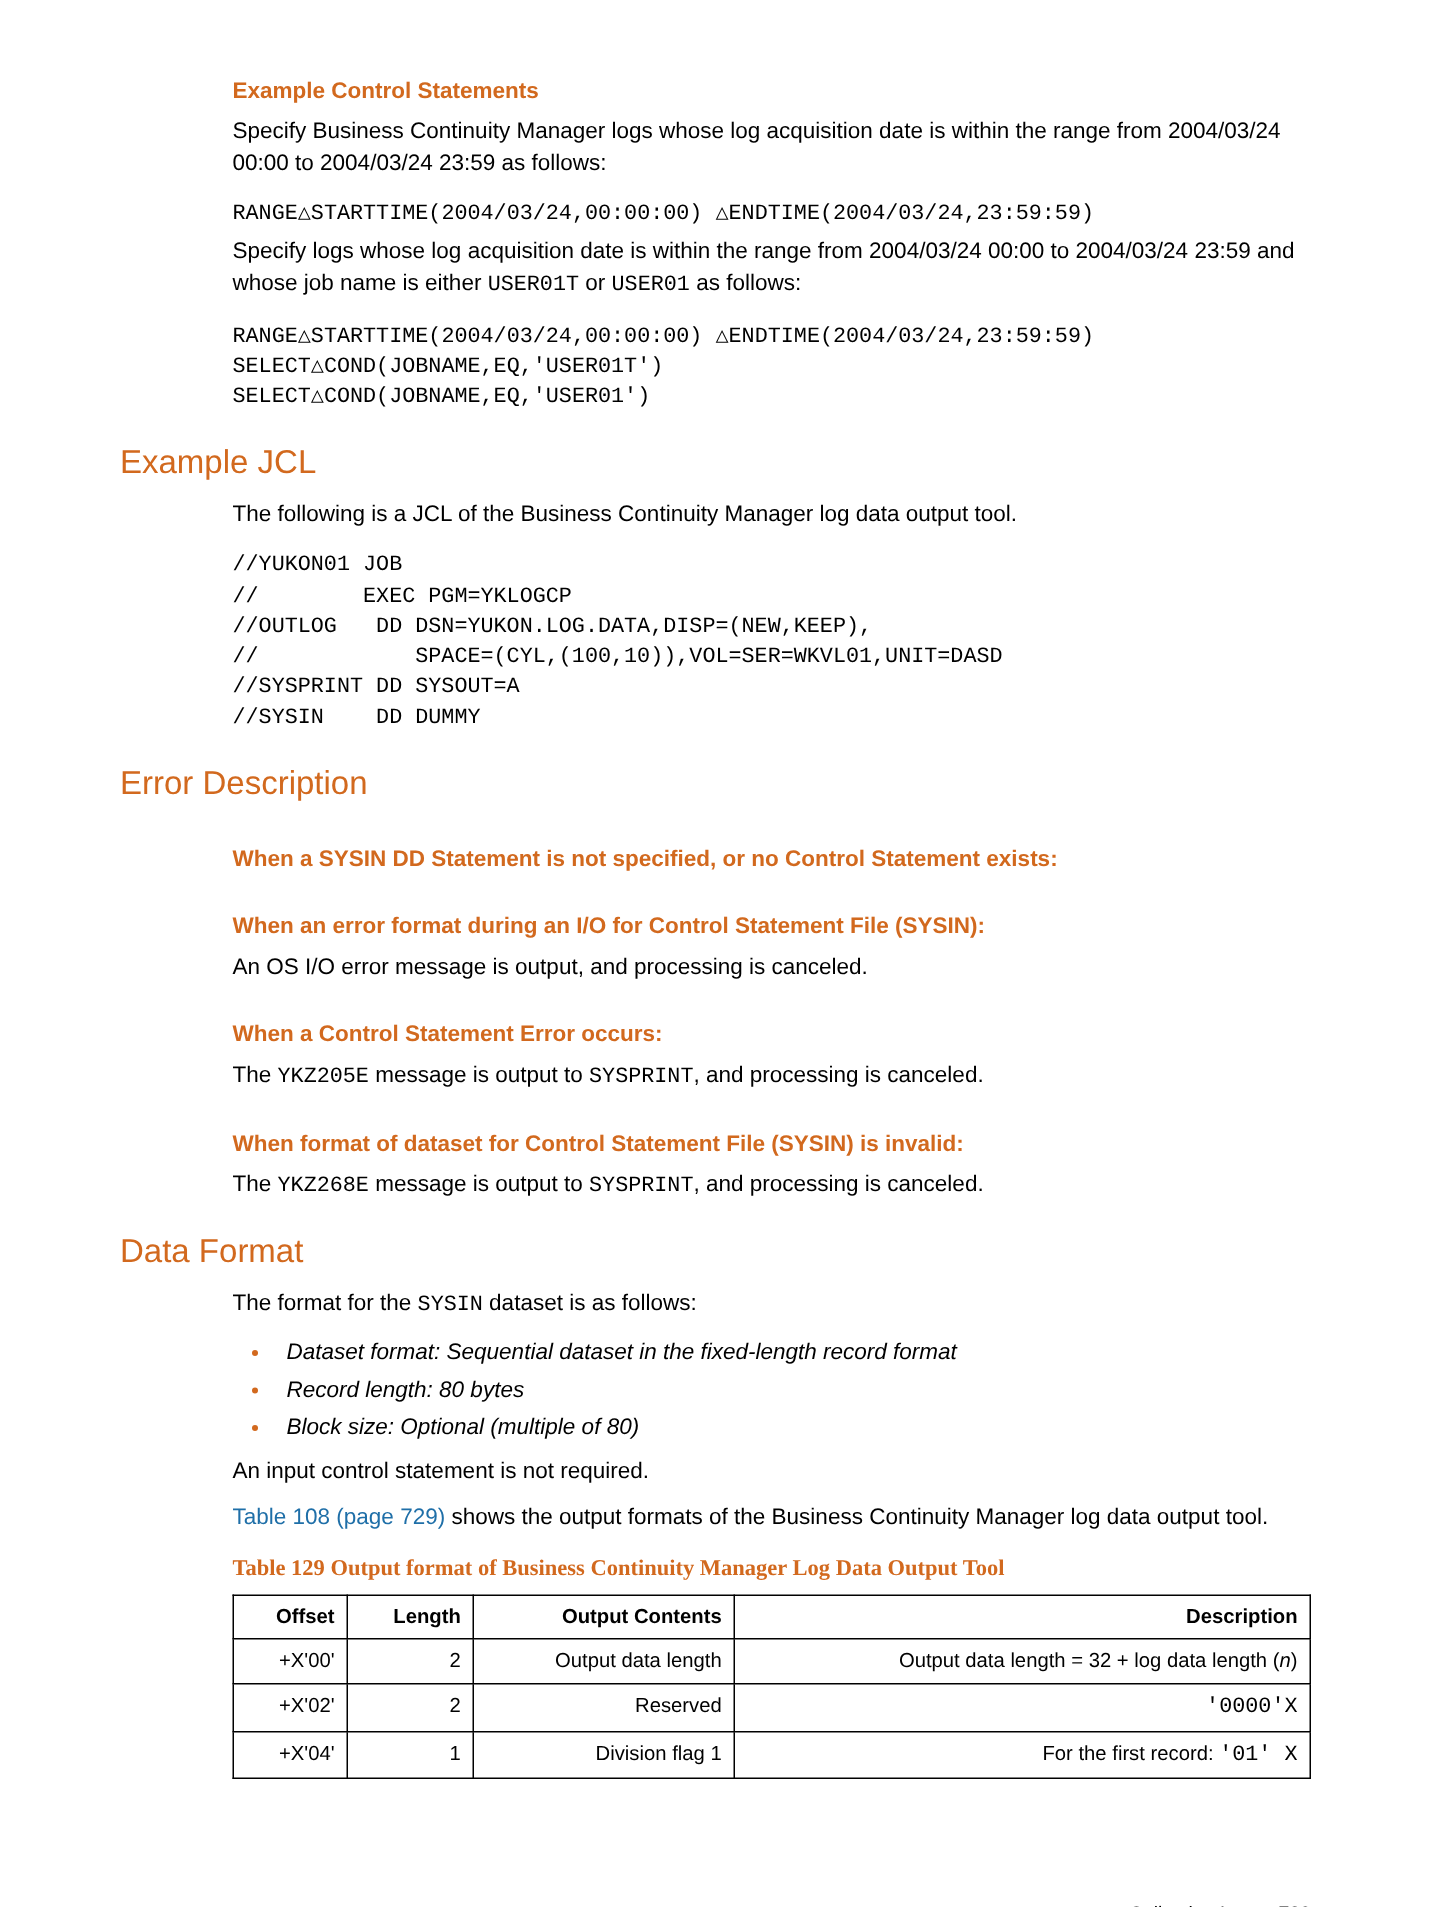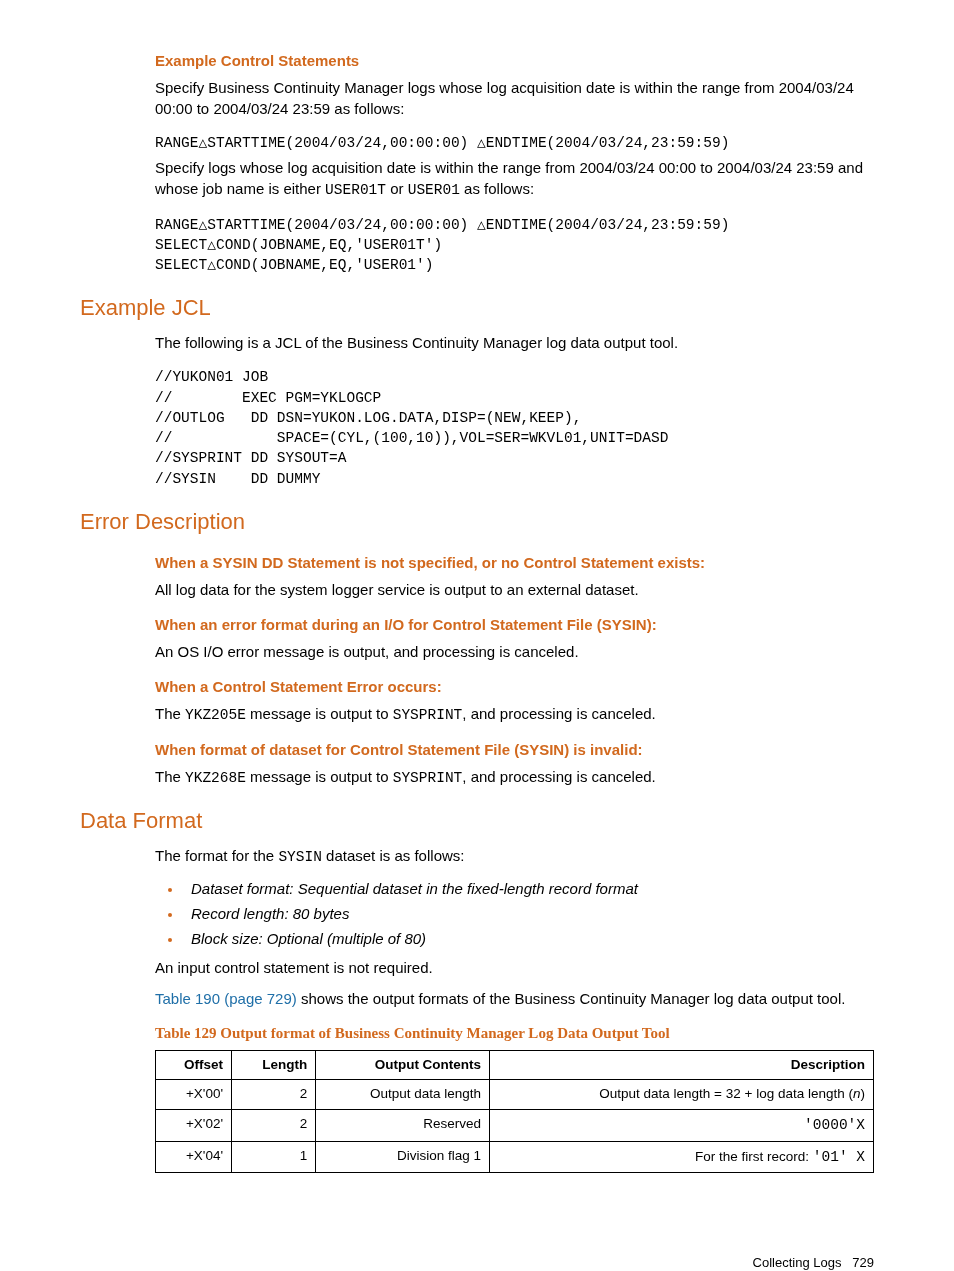--- a/index.html
+++ b/index.html
@@ -24,21 +24,21 @@
   }
   .orange-heading.section {
     margin-left: 0;
     font-weight: normal;
     font-size: 22px;
     color: #D2691E;
     margin-top: 18px;
     margin-bottom: 8px;
   }
   .orange-heading.sub {
-    margin-top: 14px;
+    margin-top: 24px;
   }
   p {
     margin: 4px 0 10px 0;
   }
   pre {
     font-family: "Courier New", monospace;
     font-size: 14.5px;
     margin: 14px 0 4px 0;
     white-space: pre;
   }
@@ -117,21 +117,20 @@
 //        EXEC PGM=YKLOGCP
 //OUTLOG   DD DSN=YUKON.LOG.DATA,DISP=(NEW,KEEP),
 //            SPACE=(CYL,(100,10)),VOL=SER=WKVL01,UNIT=DASD
 //SYSPRINT DD SYSOUT=A
 //SYSIN    DD DUMMY</pre>
 </div>
 
 <div class="orange-heading section">Error Description</div>
 <div class="content-block">
   <div class="orange-heading sub">When a SYSIN DD Statement is not specified, or no Control Statement exists:</div>
-  <p>All log data for the system logger service is output to an external dataset.</p>
 
   <div class="orange-heading sub">When an error format during an I/O for Control Statement File (SYSIN):</div>
   <p>An OS I/O error message is output, and processing is canceled.</p>
 
   <div class="orange-heading sub">When a Control Statement Error occurs:</div>
   <p>
     <span>The </span><span class="mono">YKZ205E</span><span> message is output to </span><span class="mono">SYSPRINT</span><span>, and processing is canceled.</span>
   </p>
 
   <div class="orange-heading sub">When format of dataset for Control Statement File (SYSIN) is invalid:</div>
@@ -145,21 +144,21 @@
   <p>
     <span>The format for the </span><span class="mono">SYSIN</span><span> dataset is as follows:</span>
   </p>
   <ul>
     <li>Dataset format: Sequential dataset in the fixed-length record format</li>
     <li>Record length: 80 bytes</li>
     <li>Block size: Optional (multiple of 80)</li>
   </ul>
   <p>An input control statement is not required.</p>
   <p>
-    <span class="link">Table 190 (page 729)</span><span> shows the output formats of the Business Continuity Manager log data output tool.</span>
+    <span class="link">Table 108 (page 729)</span><span> shows the output formats of the Business Continuity Manager log data output tool.</span>
   </p>
 
   <div class="table-title">Table 129 Output format of Business Continuity Manager Log Data Output Tool</div>
   <table>
     <thead>
       <tr>
         <th>Offset</th>
         <th>Length</th>
         <th>Output Contents</th>
         <th>Description</th>

